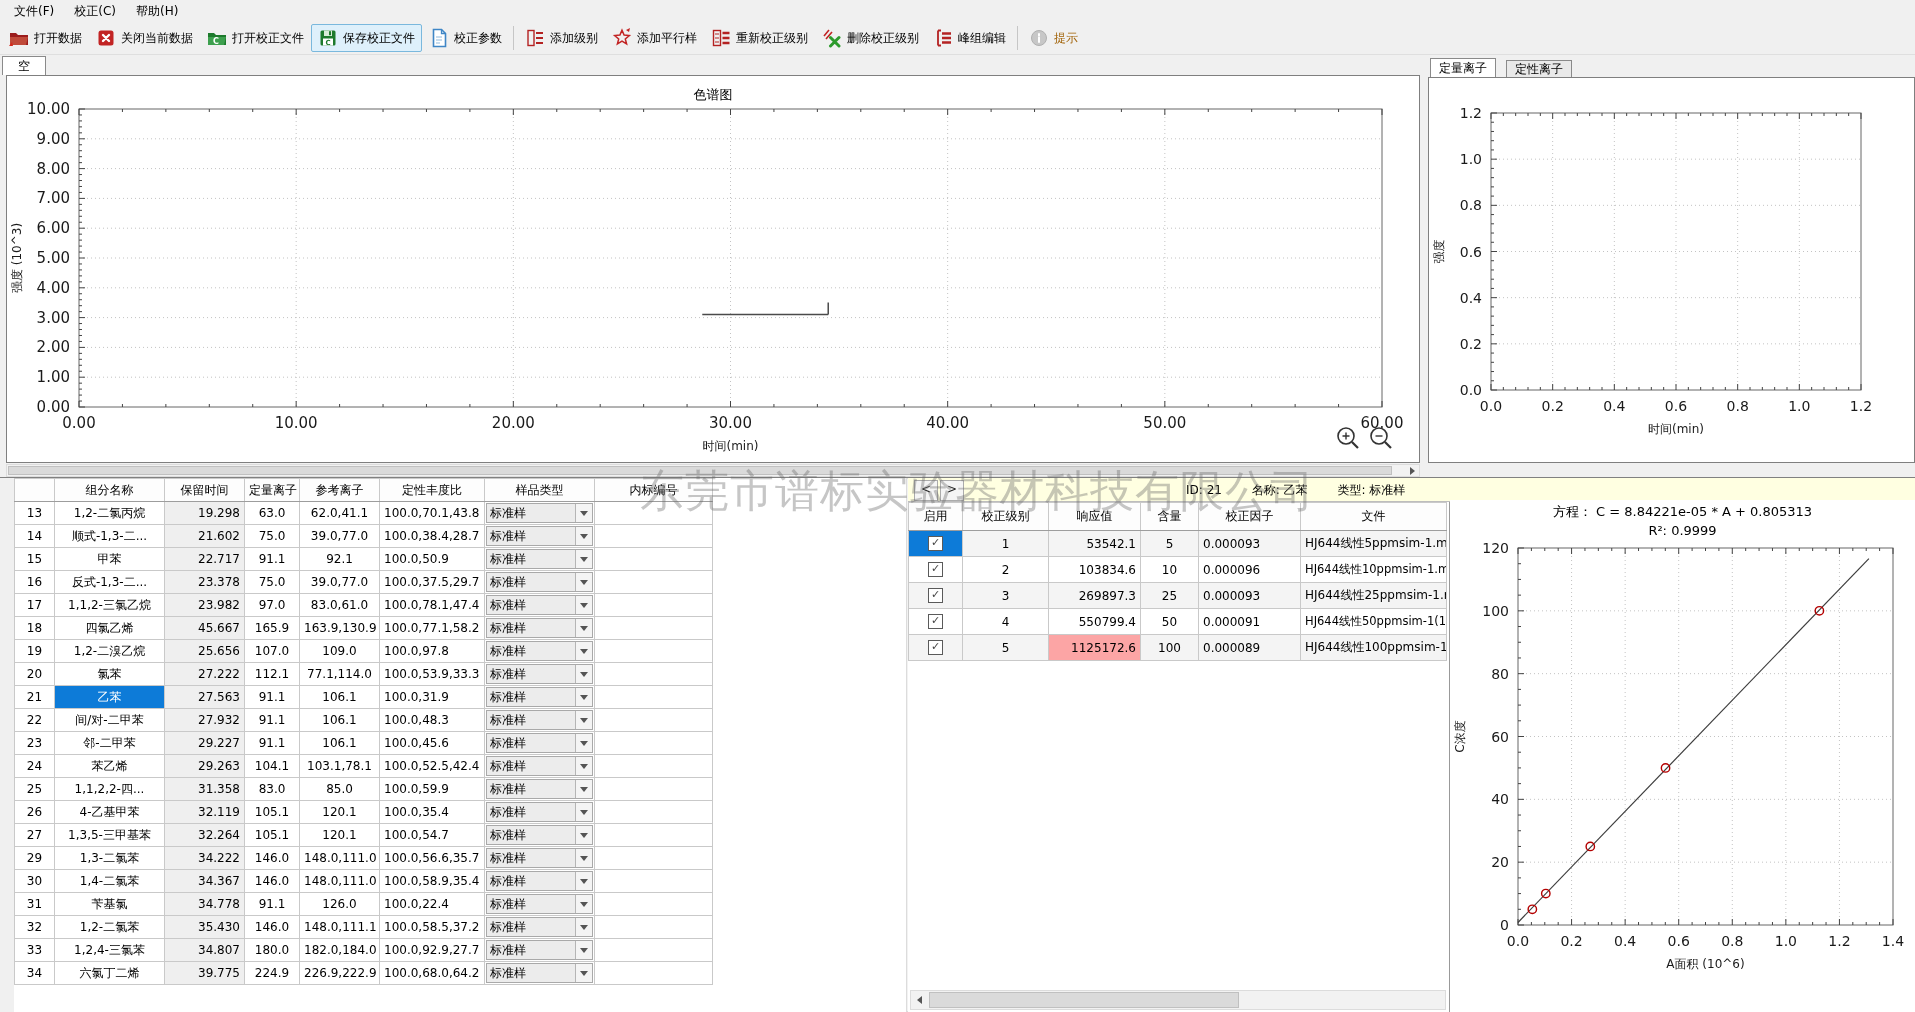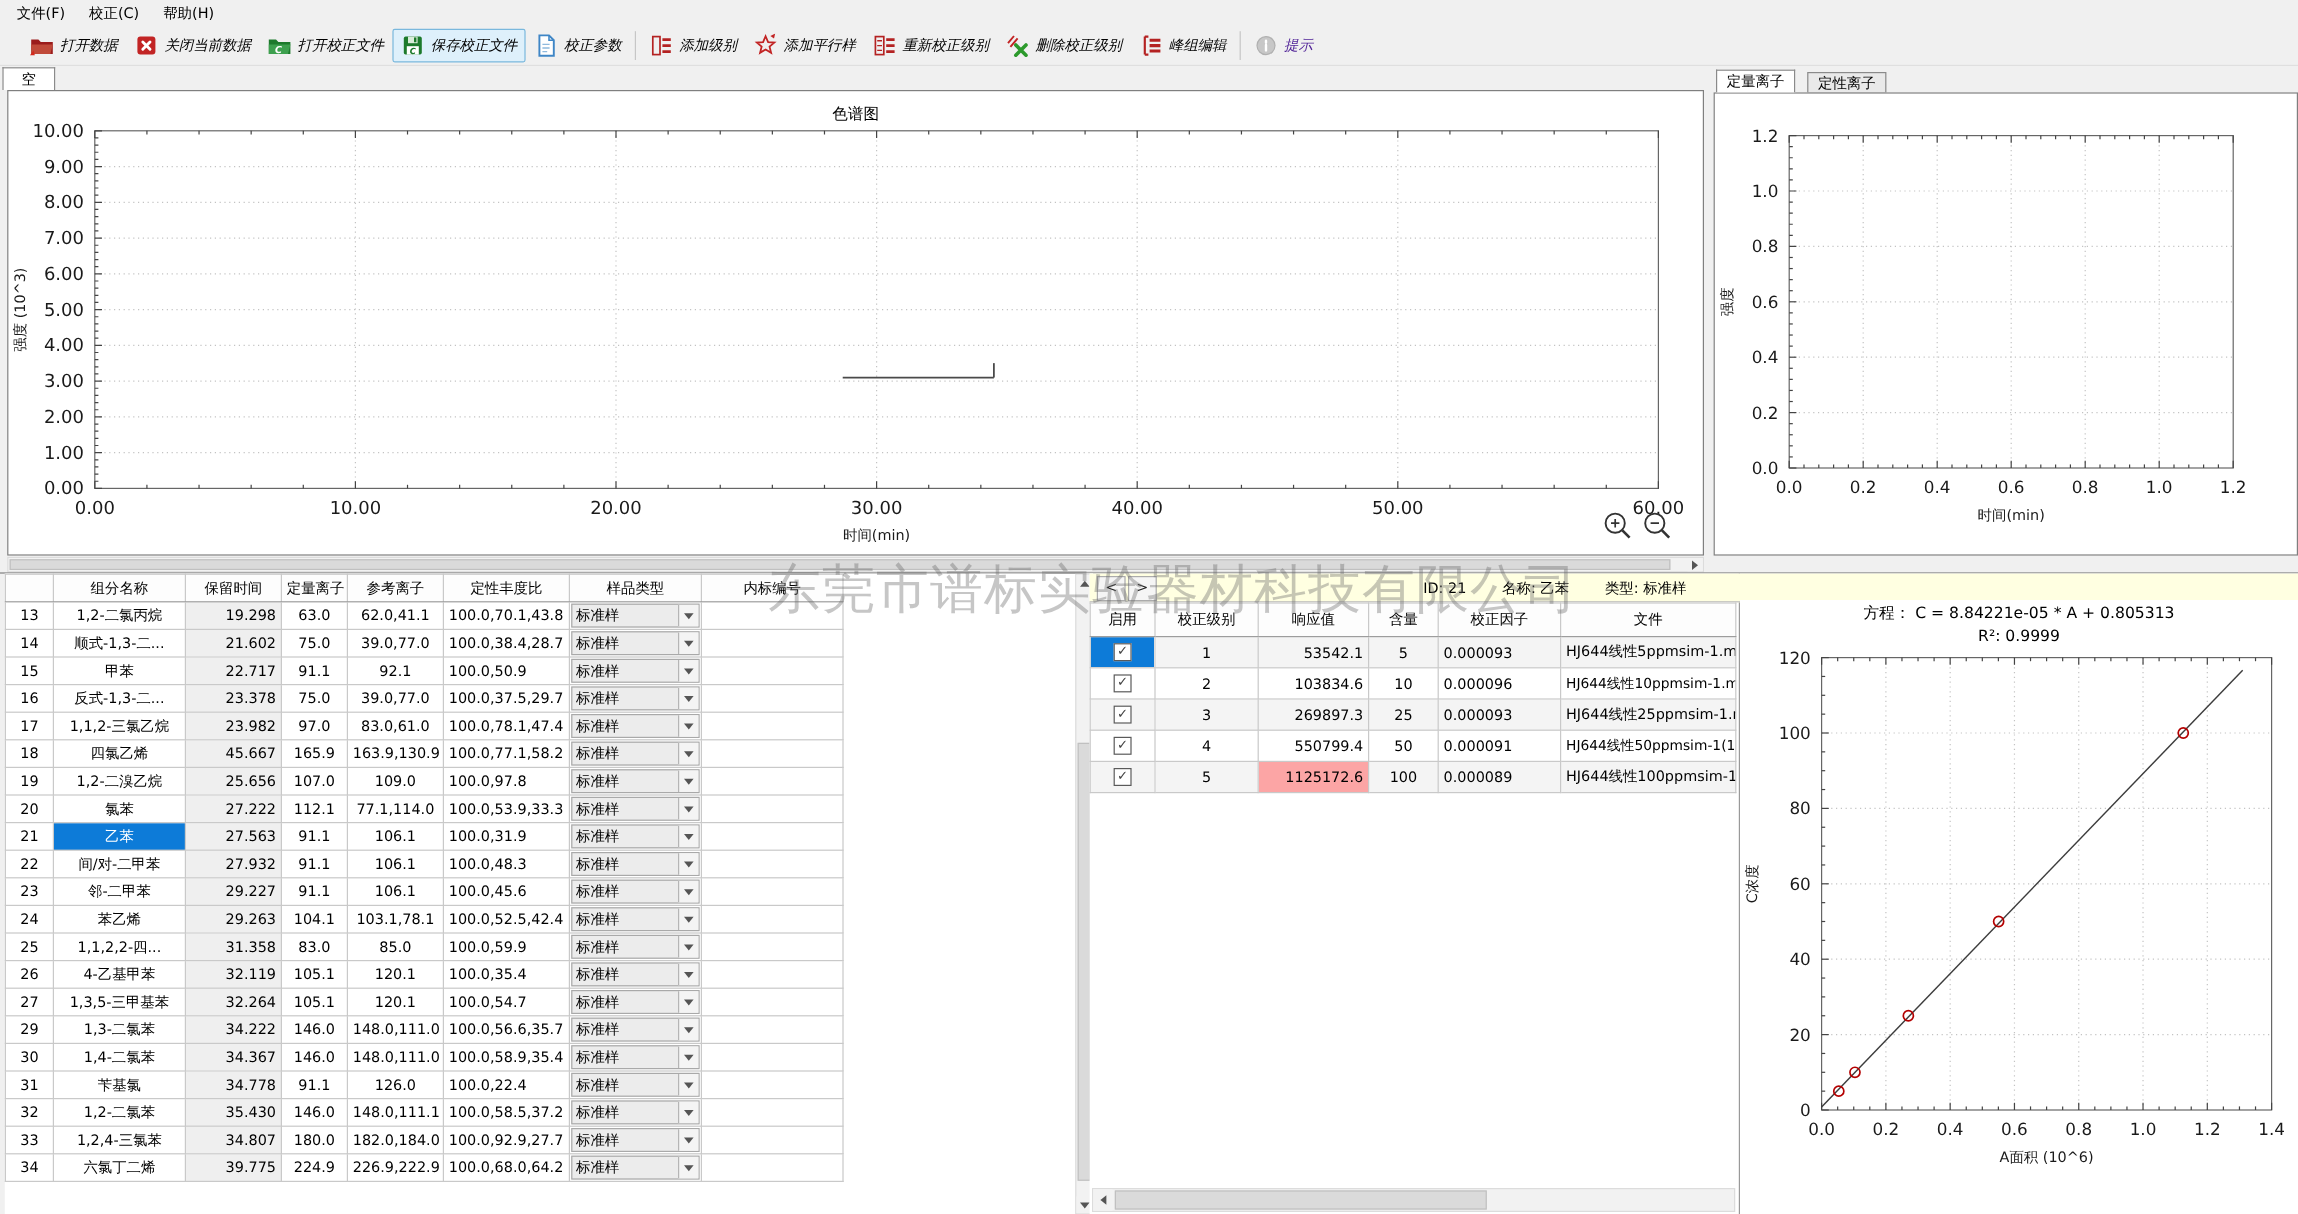--- a/index.html
+++ b/index.html
@@ -1,23 +1,23 @@
 <!DOCTYPE html>
 <html><head>
 <meta charset="utf-8">
 <style>
   html,body{margin:0;padding:0;background:#d4d0c8;}
   .app{position:relative;width:1915px;height:1012px;background:#f0f0f0;font-family:"DejaVu Sans",sans-serif;font-size:12px;color:#000;overflow:hidden;}
   .abs{position:absolute;}
   .menubar{left:0;top:0;width:1915px;height:22px;display:flex;align-items:center;padding-left:4px;box-sizing:border-box;background:#f0f0f0;}
   .menu-item{padding:3px 10px;cursor:default;}
-  .toolbar{left:0;top:22px;width:1915px;height:33px;display:flex;align-items:center;padding-left:18px;box-sizing:border-box;background:#f0f0f0;border-bottom:1px solid #dfdfdf;font-style:italic;}
+  .toolbar{left:0;top:22px;width:1915px;height:33px;display:flex;align-items:center;padding-left:2px;box-sizing:border-box;background:#f0f0f0;border-bottom:1px solid #dfdfdf;}
   .tbtn{display:flex;align-items:center;gap:5px;padding:3px 6px;border:1px solid transparent;border-radius:2px;white-space:nowrap;}
   .tbtn.active{background:#def0fb;border-color:#7ab8dd;}
-  .tbtn.disabled{color:#4c1d95;}
+  .tbtn.disabled{color:#a16207;}
   .ticon{width:20px;height:20px;flex:0 0 auto;}
   .sep{width:1px;height:24px;background:#c6c6c6;margin:0 4px;}
   .tabstrip{left:0;top:55px;width:1915px;height:20px;}
   .tab{position:absolute;left:2px;top:1px;width:42px;height:18px;background:#fff;border:1px solid #8a8a8a;border-bottom:none;text-align:center;line-height:18px;}
   .panel{background:#fff;border:1px solid #7f7f7f;box-sizing:border-box;}
   .chart-title{position:absolute;top:10px;left:0;width:100%;text-align:center;font-size:13px;}
   .chart-host{position:absolute;left:0;top:0;width:100%;height:100%;}
   svg{font-family:"DejaVu Sans",sans-serif;}
   .grid{stroke:#c3c3c3;stroke-width:1;stroke-dasharray:1,3;}
   .axisbox{fill:none;stroke:#666;stroke-width:1;}
@@ -469,21 +469,21 @@
           <text class="tlab" font-size="14" text-anchor="end" x="53" y="132.33333333333331">0.8</text>
           <text class="tlab" font-size="14" text-anchor="end" x="53" y="86.16666666666666">1.0</text>
           <text class="tlab" font-size="14" text-anchor="end" x="53" y="40">1.2</text>
           <text class="alab" font-size="12" text-anchor="middle" x="247" y="355">时间(min)</text>
           <text class="alab" font-size="12" text-anchor="middle" transform="rotate(-90 14 173.5)" x="14" y="173.5">强度</text>
         </svg></div>
   </div>
 
   <div class="abs hsep"></div>
 
-  <div class="abs" style="left:4px;top:478px;width:908px;height:534px;background:#fff;border-right:1px solid #555;box-sizing:border-box;">
+  <div class="abs" style="left:14px;top:478px;width:908px;height:534px;background:#fff;border-right:1px solid #555;box-sizing:border-box;">
     <table class="bl-table" style="position:absolute;left:0;top:0;width:698px;">
       <colgroup>
           <col style="width:40px">
           <col style="width:110px">
           <col style="width:80px">
           <col style="width:55px">
           <col style="width:80px">
           <col style="width:105px">
           <col style="width:110px">
           <col style="width:118px">

